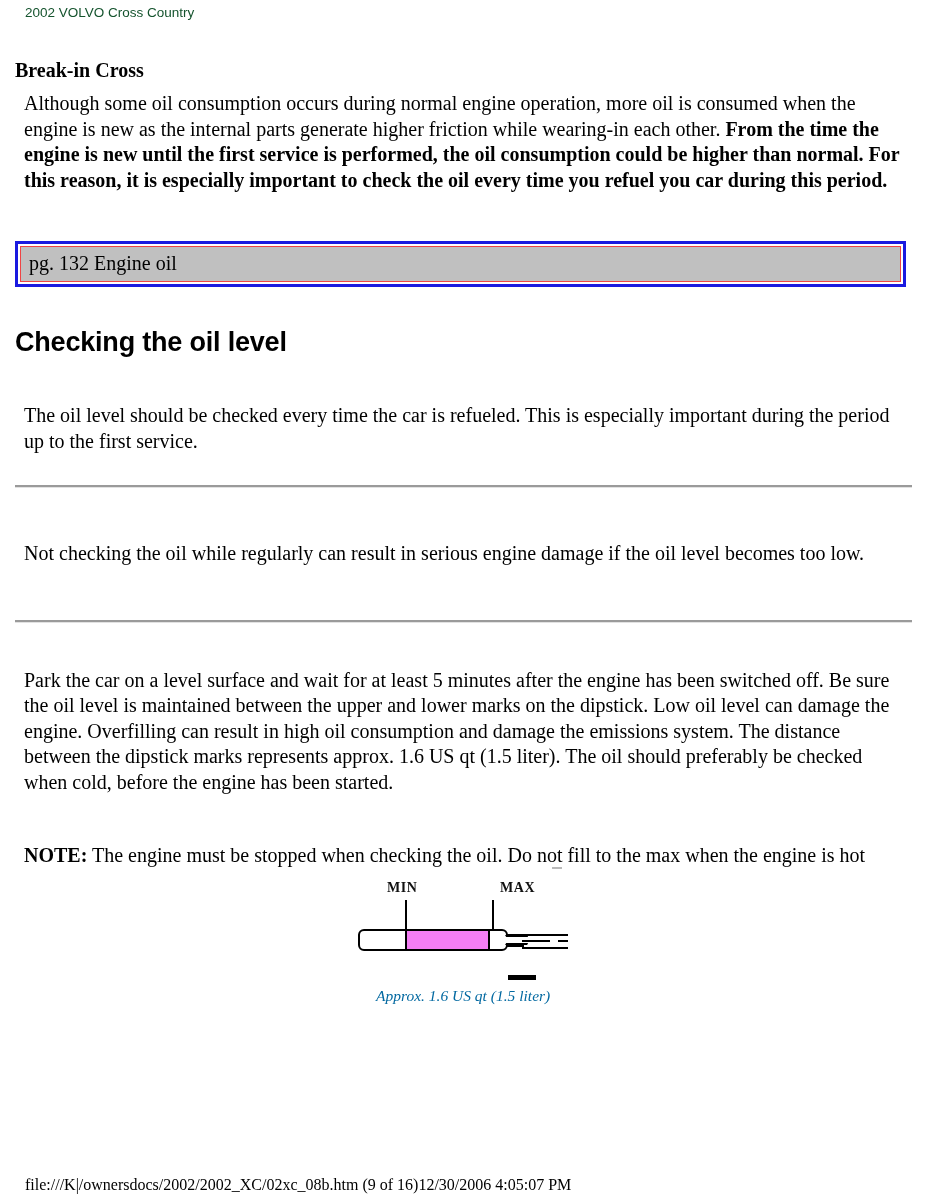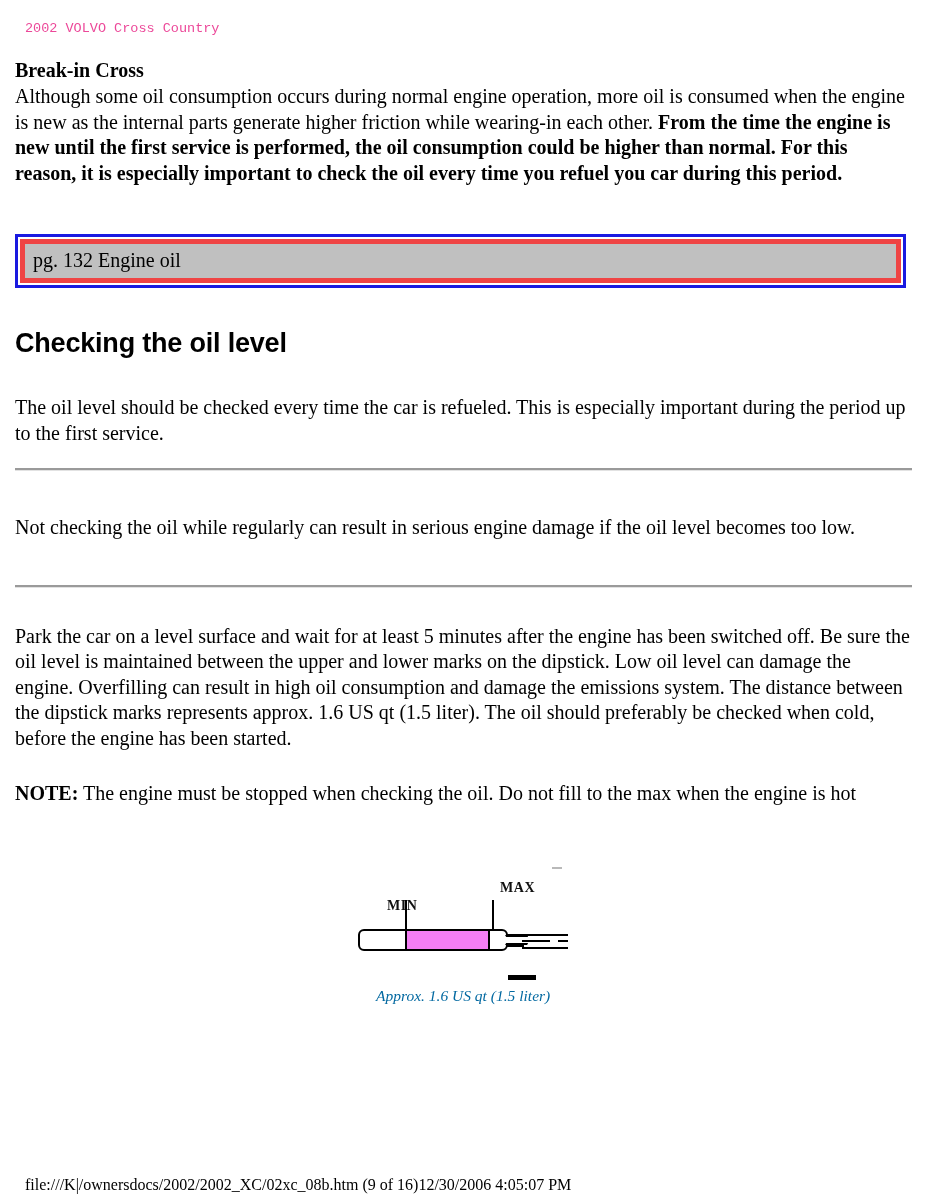--- a/index.html
+++ b/index.html
@@ -14,26 +14,25 @@
     font-family: "Liberation Serif", "DejaVu Serif", serif;
     color: #000000;
     overflow: hidden;
   }
 
   
   .page-header {
     position: absolute;
     left: 25px;
     top: 5px;
-    font-family: Liberation Mono, monospace;
+    font-family: Liberation Sans, sans-serif;
     font-size: 13.5px;
     line-height: 16px;
-    color: #ec4899;
+    color: #14532d;
     white-space: nowrap;
-    margin-top: 16px;
   }
 
   
   .content {
     position: absolute;
     left: 15px;
     top: 58px;
     width: 897px;
   }
 
@@ -43,21 +42,21 @@
     font-weight: bold;
     margin: 0 0 2px 0;
     line-height: 24px;
     letter-spacing: 0px;
   }
 
   p.body-text {
     font-family: "Liberation Serif", "DejaVu Serif", serif;
     font-size: 20px;
     line-height: 25.5px;
-    margin: 0;
+    margin: 9px;
     text-align: left;
   }
   p.body-text b, .bold {
     font-weight: bold;
   }
 
   .spacer-22 { height: 22px; }
   .spacer-30 { height: 30px; }
   .spacer-36 { height: 36px; }
   .spacer-44 { height: 44px; }
@@ -65,21 +64,21 @@
   
   .link-box-outer {
     border: 3px solid #1a1ae0;
     background: #ffffff;
     padding: 2px;
     width: 891px;
     box-sizing: border-box;
     margin-top: 48px;
   }
   .link-box-inner {
-    border: 5px solid #ef4444;
+    border: 1px solid #ef4444;
     background: #c0c0c0;
     padding: 4px 6px 6px 8px;
   }
   .link-box-inner .link-label {
     font-family: "Liberation Serif", "DejaVu Serif", serif;
     font-size: 20px;
     line-height: 24px;
     color: #000000;
   }
 
@@ -118,21 +117,21 @@
   }
   .lbl-min, .lbl-max {
     position: absolute;
     font-family: "Liberation Serif", "DejaVu Serif", serif;
     font-weight: bold;
     font-size: 14px;
     line-height: 16px;
     letter-spacing: 0.6px;
     color: #111;
   }
-  .lbl-min { left: 387px; top: 25px; margin-top: 18px; }
+  .lbl-min { left: 387px; top: 25px; }
   .lbl-max { left: 500px; top: 25px; }
 
   .tick {
     position: absolute;
     width: 2px;
     background: #000;
   }
   .tick-min { left: 405px; top: 45px; height: 45px; }
   .tick-max { left: 492px; top: 45px; height: 45px; }
 

